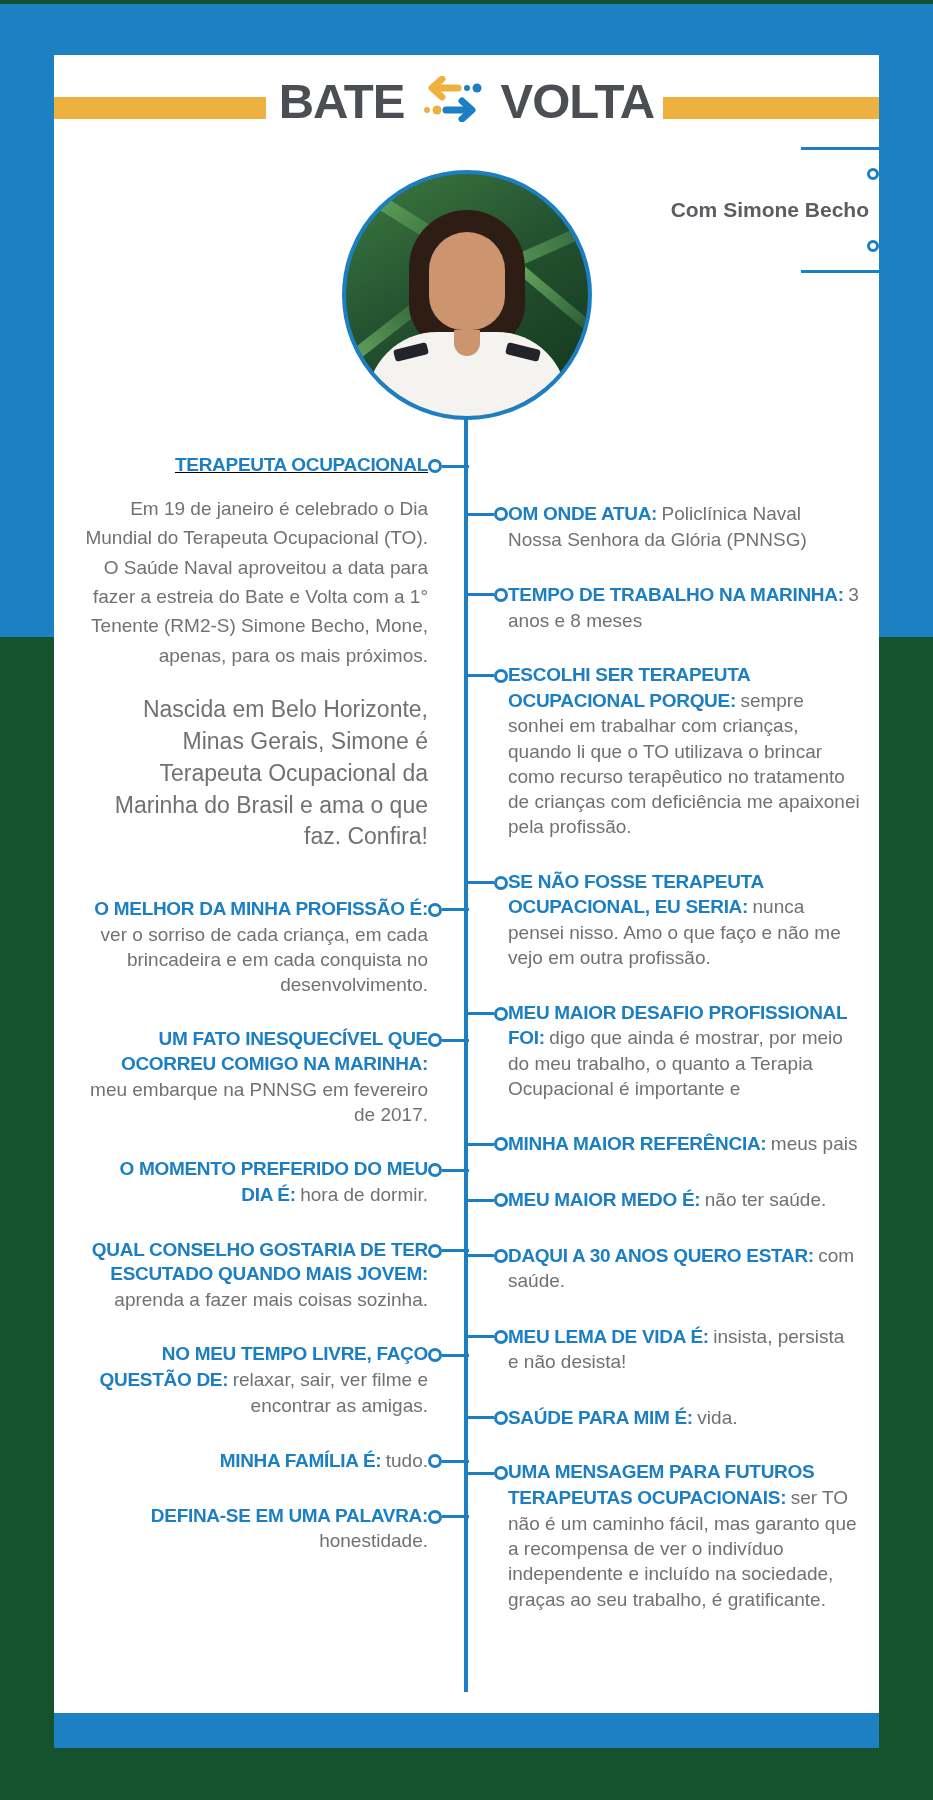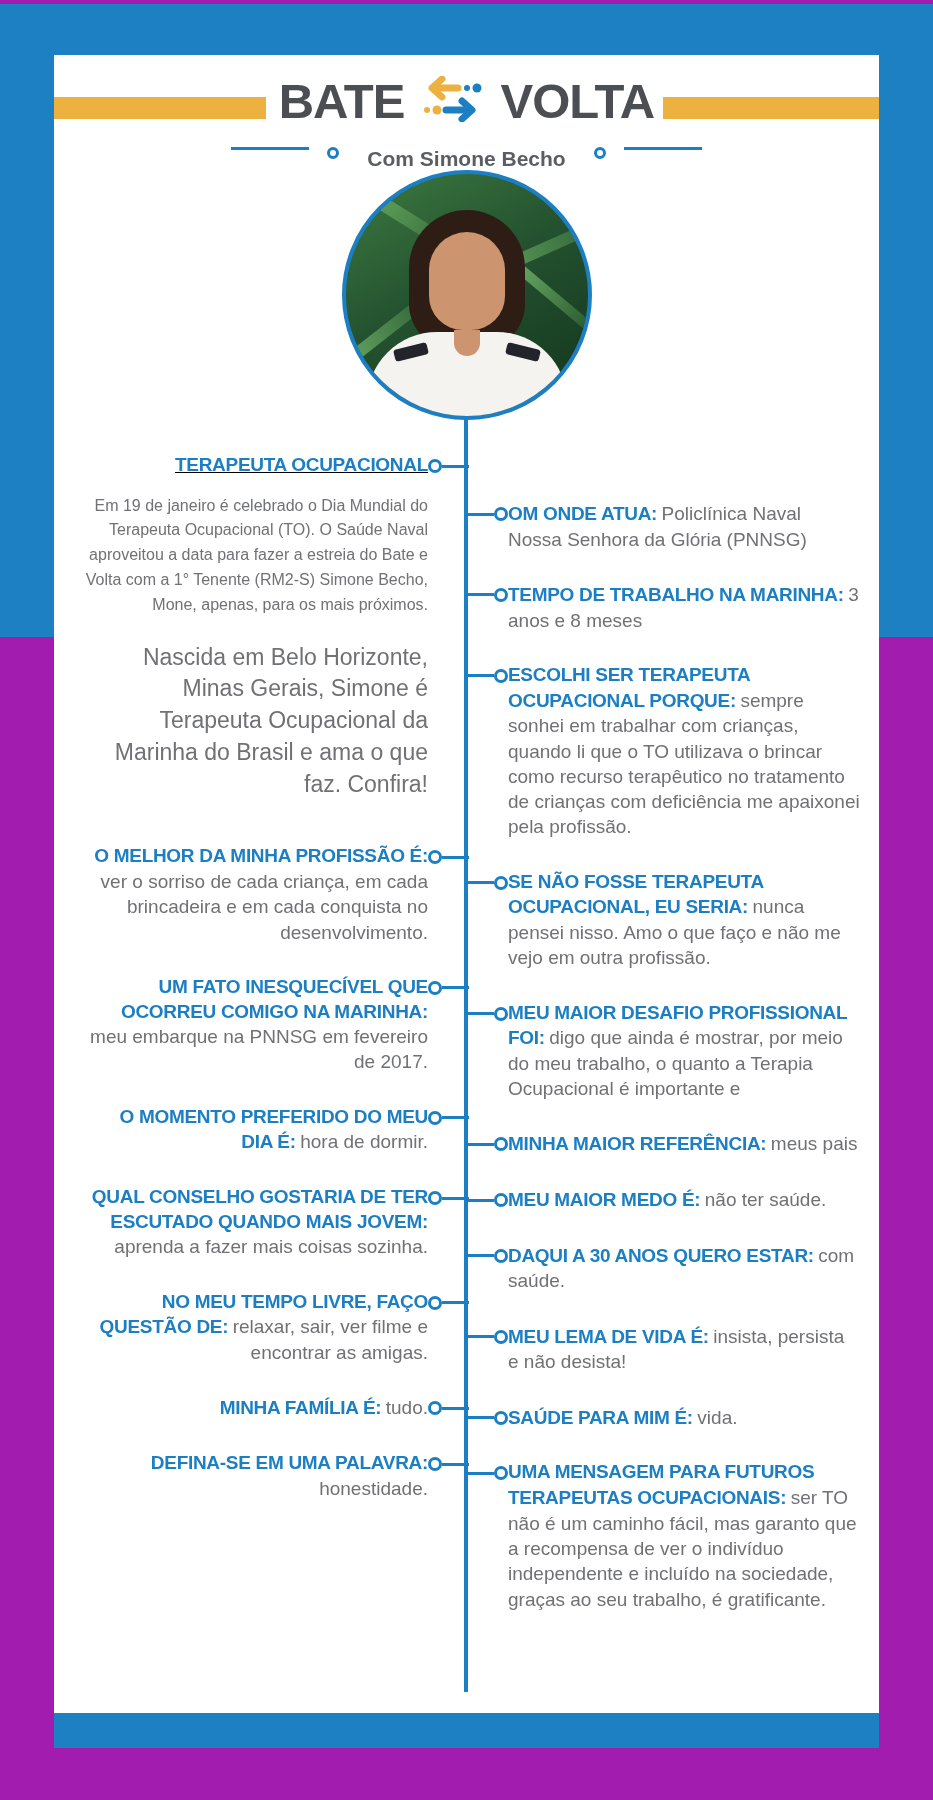--- a/index.html
+++ b/index.html
@@ -1,27 +1,27 @@
 <!DOCTYPE html>
 <html><head>
 <meta charset="utf-8">
 <style>
   html,body{margin:0;padding:0;}
   body{font-family:"Liberation Sans","DejaVu Sans",sans-serif;}
-  .canvas{position:relative;width:933px;height:1800px;background:#a21caf;overflow:hidden;}
+  .canvas{position:relative;width:933px;height:1800px;background:#14532d;overflow:hidden;}
   .bg-blue{position:absolute;top:4px;left:0;width:933px;height:633px;background:#1d80c3;}
   .card{position:absolute;left:54px;top:55px;width:825px;height:1693px;background:#ffffff;}
 
   
   .bar{position:absolute;top:42px;height:22px;background:#ecb13f;}
   .bar-left{left:0;width:212px;}
   .bar-right{right:0;width:216px;}
   .title-row{position:absolute;top:18px;left:0;right:0;display:flex;justify-content:center;align-items:center;gap:16px;}
   .title-word{font-size:49px;font-weight:700;color:#4b4e53;letter-spacing:-1px;}
-  .subtitle-row{position:absolute;top:92px;left:0;right:0;display:flex;justify-content:center;align-items:flex-start;gap:18px;}
+  .subtitle-row{position:absolute;top:92px;left:0;right:0;display:flex;justify-content:center;align-items:flex-end;gap:18px;flex-direction:column;}
   .sub-line{width:78px;height:3px;background:#1c7fc3;}
   .sub-dot{width:6px;height:6px;border:3px solid #1c7fc3;border-radius:50%;background:#fff;}
   .subtitle{font-size:21px;font-weight:700;color:#5a5d61;margin:0 10px;}
 
   
   .photo{position:absolute;left:288px;top:115px;width:242px;height:242px;border:4px solid #1c7fc3;border-radius:50%;overflow:hidden;
          background:linear-gradient(150deg,#3d7a40 0%,#245230 45%,#12351c 100%);}
   .photo i{position:absolute;display:block;}
   .leaf{background:linear-gradient(90deg,rgba(120,190,110,.85),rgba(60,120,60,.2));border-radius:12px;}
   .l1{width:150px;height:14px;top:34px;left:-20px;transform:rotate(32deg);}
@@ -40,21 +40,21 @@
   .center-line{position:absolute;left:410px;top:363px;width:4px;height:1274px;background:#1c7fc3;}
 
   
   .col{position:absolute;}
   .col-left{left:31px;top:398px;width:343px;text-align:right;}
   .col-right{left:454px;top:446px;width:352px;text-align:left;}
   .qa{position:relative;margin-bottom:30px;}
   .col-right .qa{margin-bottom:30px;}
   .lbl{color:#1c7fc3;font-weight:700;font-size:19px;line-height:1.3;letter-spacing:-0.3px;}
   .val{color:#707174;font-size:19px;line-height:1.33;}
-  .intro-para{color:#707174;font-size:16px;line-height:1.55;margin:16px 0 24px 0;}
+  .intro-para{color:#707174;font-size:19px;line-height:1.55;margin:16px 0 24px 0;}
   .highlight{color:#707174;font-size:23px;line-height:1.38;margin:0 0 44px 0;text-align:right;}
 
   
   .conn{position:absolute;top:6px;display:flex;align-items:center;}
   .conn .ring{width:8px;height:8px;border:3px solid #1c7fc3;border-radius:50%;background:#fff;flex:none;}
   .conn .stub{height:3px;background:#1c7fc3;flex:1;}
   .col-left .conn{right:-41px;width:41px;padding-left:3px;}
   .col-right .conn{left:-43px;width:43px;padding-right:3px;}
 
   

